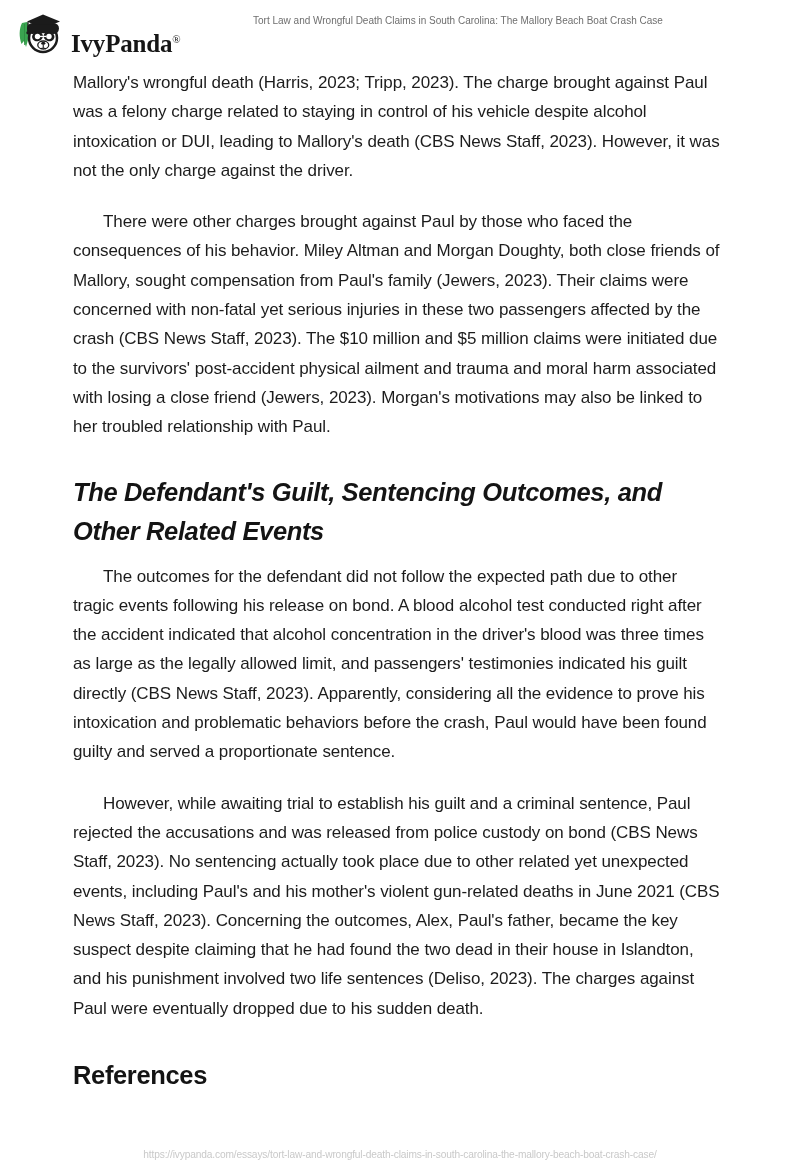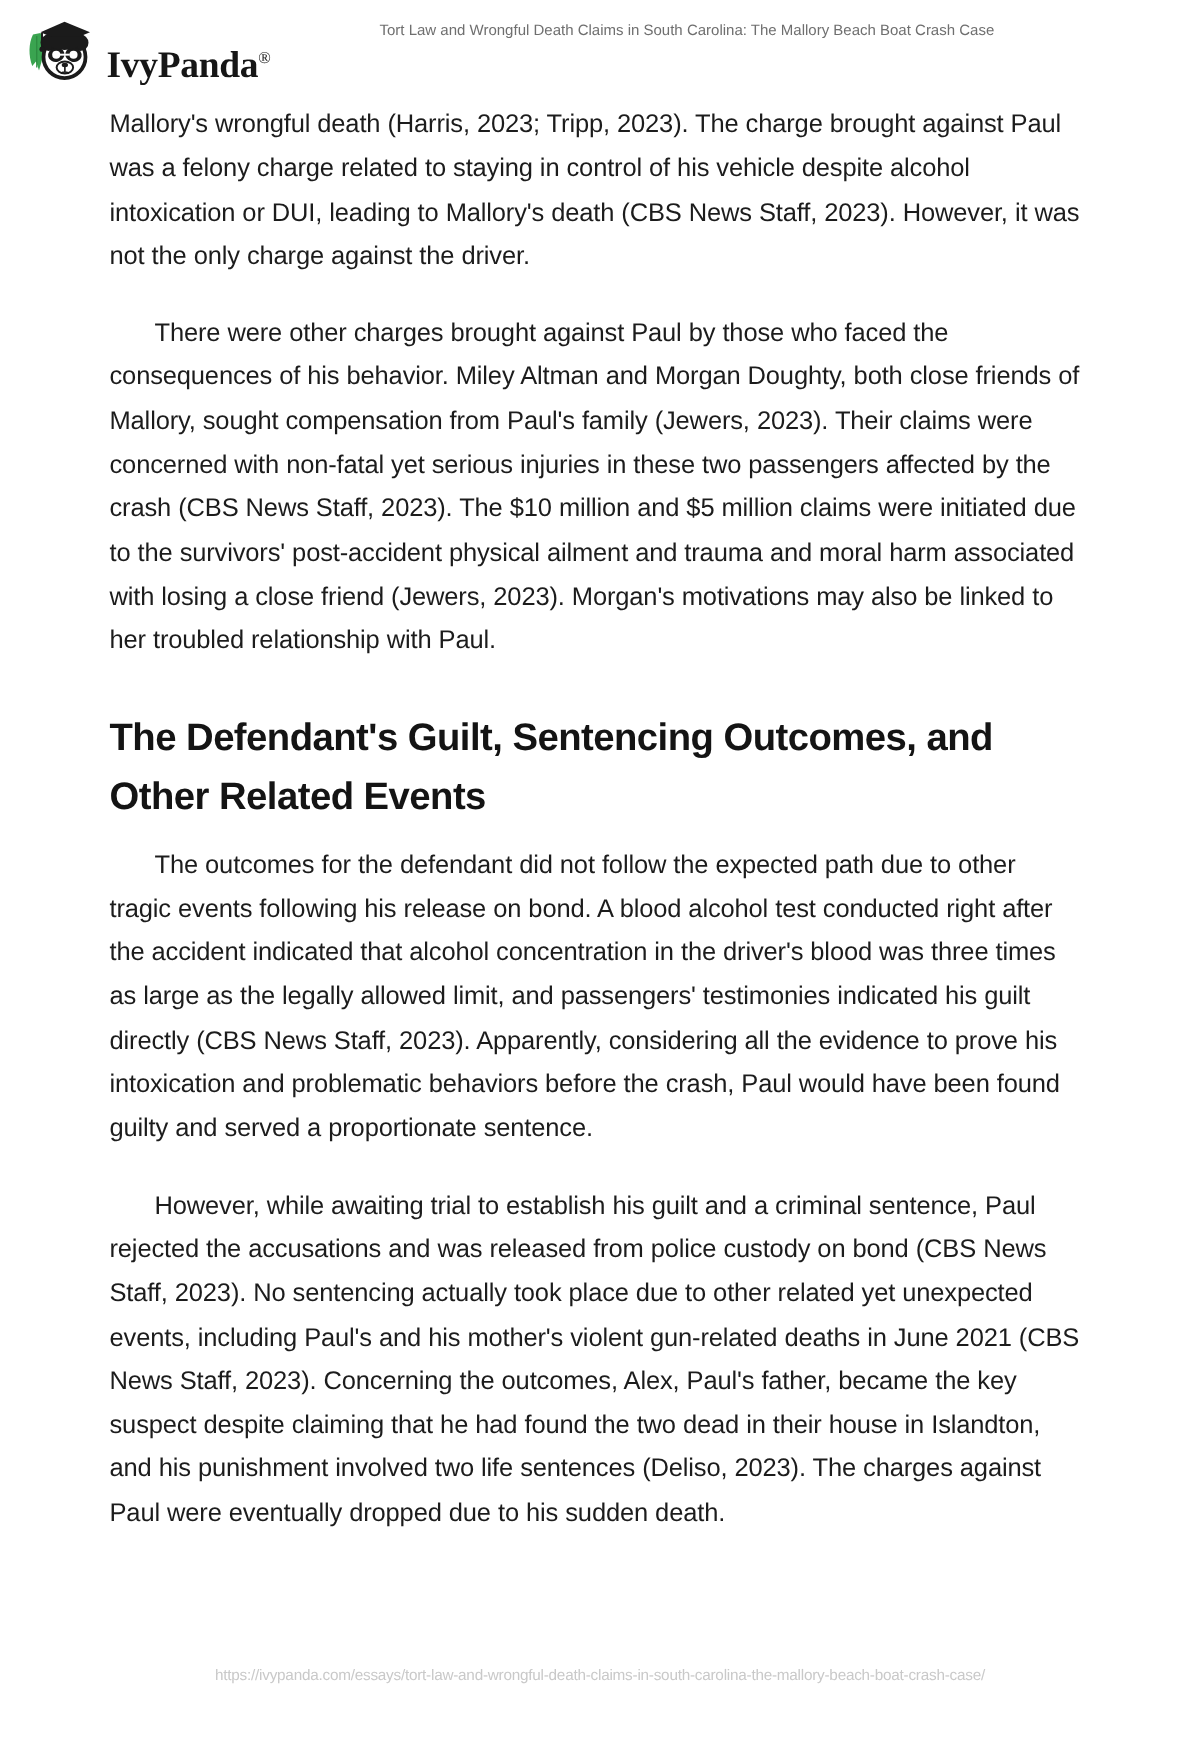--- a/index.html
+++ b/index.html
@@ -87,20 +87,21 @@
   p.body-text + p.body-text { margin-top: 22px; }
   p.indent { text-indent: 30px; }
 
   h2.section-heading {
     font-size: 25.5px;
     font-weight: bold;
     line-height: 39px;
     color: #141414;
     margin: 31px 0 11px 0;
     letter-spacing: -0.35px;
+    font-style: italic;
   }
   h2.refs-heading {
     font-size: 25.5px;
     font-weight: bold;
     line-height: 39px;
     color: #141414;
     margin: 33px 0 16px 0;
     letter-spacing: -0.35px;
   }
 
@@ -121,21 +122,21 @@
   }
 
   
   .page-footer {
     position: absolute;
     left: 0;
     bottom: 0;
     width: 800px;
     height: 48px;
     display: flex;
-    align-items: flex-start;
+    align-items: flex-end;
     justify-content: center;
   }
   .footer-url {
     font-size: 10.2px;
     color: #c9c9c9;
     letter-spacing: -0.15px;
     white-space: nowrap;
   }
 </style>
 </head>
@@ -182,19 +183,20 @@
   <p class="body-text">Mallory's wrongful death (Harris, 2023; Tripp, 2023). The charge brought against Paul was a felony charge related to staying in control of his vehicle despite alcohol intoxication or DUI, leading to Mallory's death (CBS News Staff, 2023). However, it was not the only charge against the driver.</p>
 
   <p class="body-text indent">There were other charges brought against Paul by those who faced the consequences of his behavior. Miley Altman and Morgan Doughty, both close friends of Mallory, sought compensation from Paul's family (Jewers, 2023). Their claims were concerned with non-fatal yet serious injuries in these two passengers affected by the crash (CBS News Staff, 2023). The $10 million and $5 million claims were initiated due to the survivors' post-accident physical ailment and trauma and moral harm associated with losing a close friend (Jewers, 2023). Morgan's motivations may also be linked to her troubled relationship with Paul.</p>
 
   <h2 class="section-heading">The Defendant's Guilt, Sentencing Outcomes, and Other Related Events</h2>
 
   <p class="body-text indent">The outcomes for the defendant did not follow the expected path due to other tragic events following his release on bond. A blood alcohol test conducted right after the accident indicated that alcohol concentration in the driver's blood was three times as large as the legally allowed limit, and passengers' testimonies indicated his guilt directly (CBS News Staff, 2023). Apparently, considering all the evidence to prove his intoxication and problematic behaviors before the crash, Paul would have been found guilty and served a proportionate sentence.</p>
 
   <p class="body-text indent">However, while awaiting trial to establish his guilt and a criminal sentence, Paul rejected the accusations and was released from police custody on bond (CBS News Staff, 2023). No sentencing actually took place due to other related yet unexpected events, including Paul's and his mother's violent gun-related deaths in June 2021 (CBS News Staff, 2023). Concerning the outcomes, Alex, Paul's father, became the key suspect despite claiming that he had found the two dead in their house in Islandton, and his punishment involved two life sentences (Deliso, 2023). The charges against Paul were eventually dropped due to his sudden death.</p>
 
+  <h2 class="refs-heading">References</h2>
 
 
 </div>
 
 <div class="page-footer">
   <span class="footer-url">https://ivypanda.com/essays/tort-law-and-wrongful-death-claims-in-south-carolina-the-mallory-beach-boat-crash-case/</span>
 </div>
 
 </body></html>

